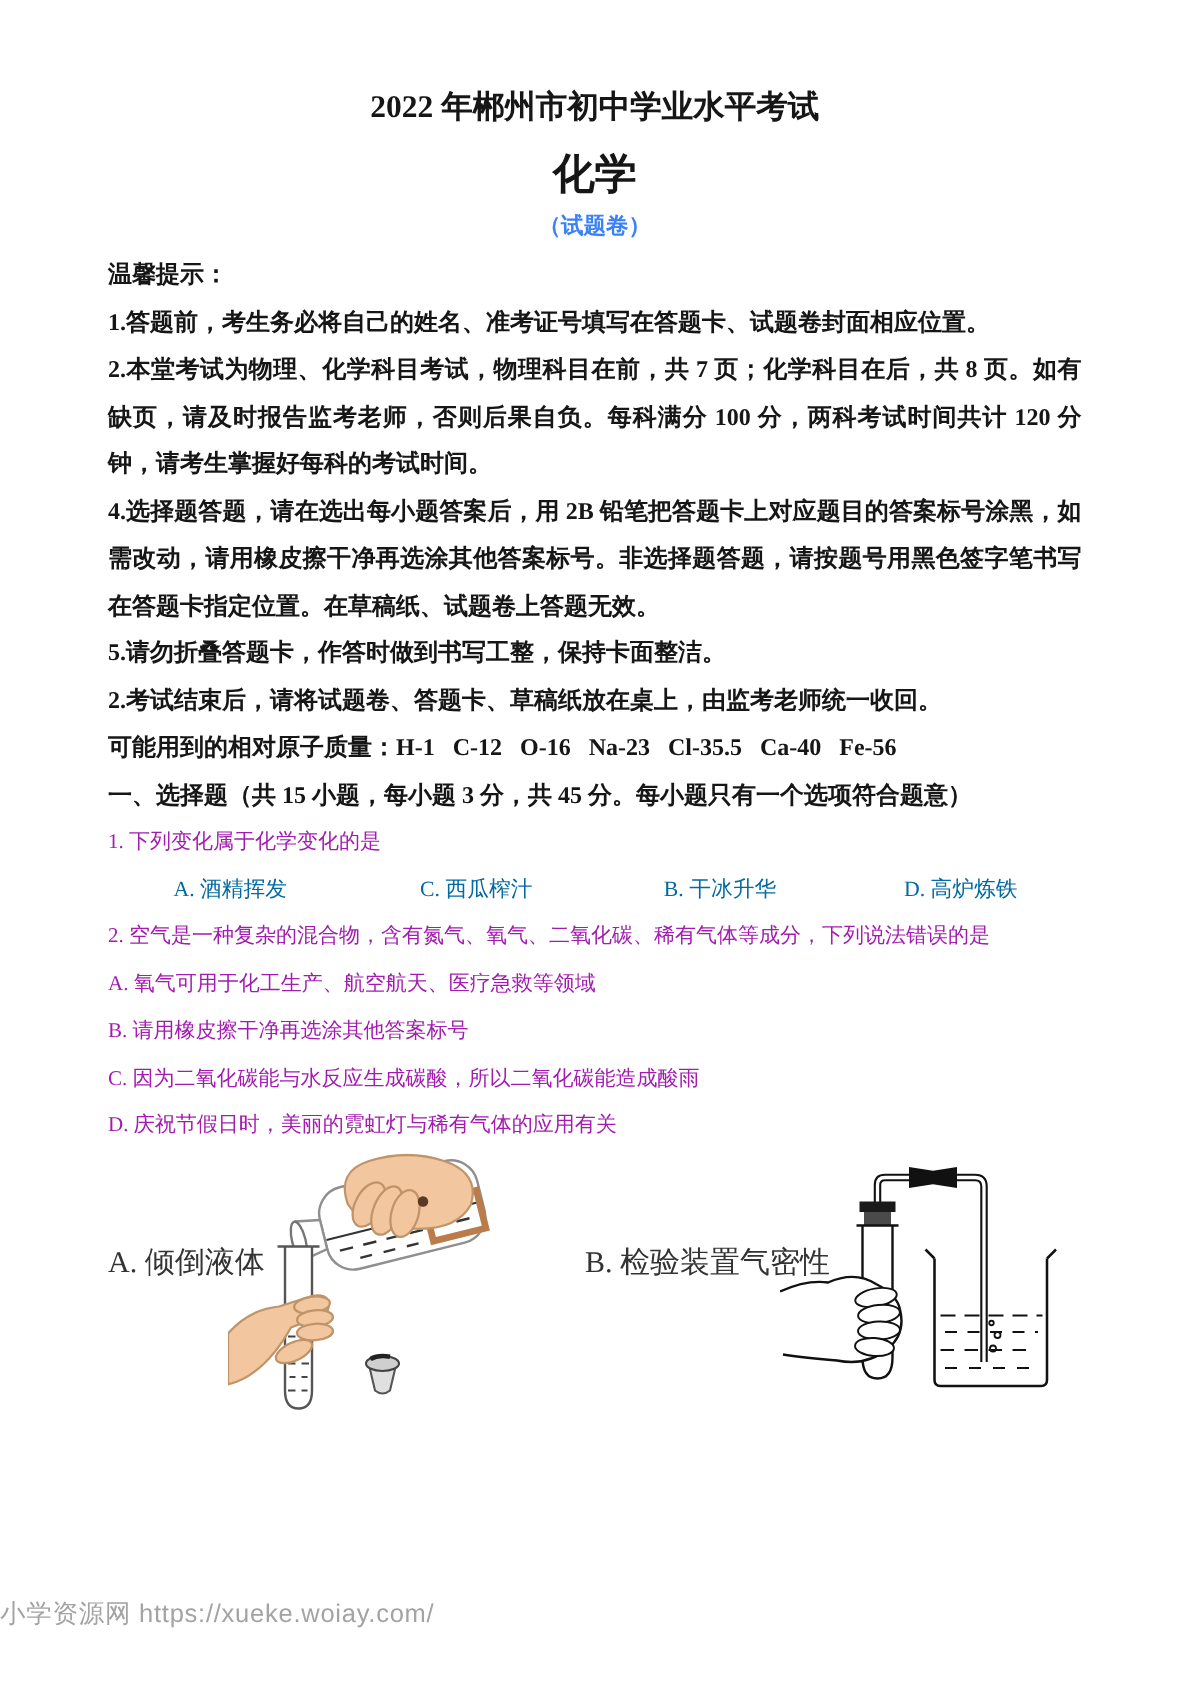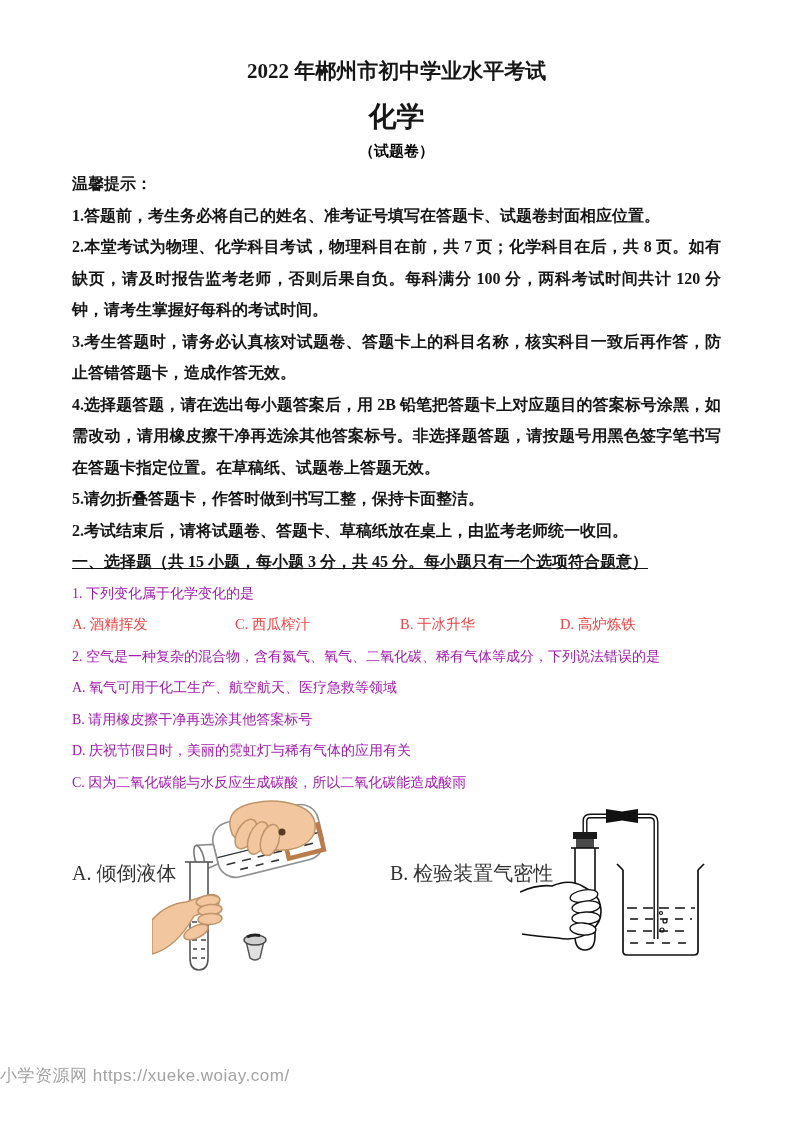--- a/index.html
+++ b/index.html
@@ -28,21 +28,21 @@
     font-size:28px;
     font-weight:bold;
     color:#161616;
     line-height:30px;
     margin-top:16px;
   }
   .paper-type{
     text-align:center;
     font-size:15px;
     font-weight:bold;
-    color:#000000;
+    color:#3b82f6;
     line-height:22px;
     margin-top:8px;
   }
   .notice{margin-top:6px;}
   .notice p{
     margin:0;
     font-size:16px;
     font-weight:bold;
     color:#161616;
     line-height:31.5px;
@@ -55,34 +55,34 @@
     color:#161616;
     line-height:31.5px;
     white-space:pre-wrap;
   }
   .section-heading{
     margin:0;
     font-size:16px;
     font-weight:bold;
     color:#161616;
     line-height:31.5px;
-    text-decoration:underline;
   }
   .q{
     margin:0;
     font-size:14px;
     color:#a21caf;
     line-height:31.5px;
   }
   .q1-options{
     display:grid;
     grid-template-columns:163px 165px 160px 1fr;
     font-size:14.5px;
-    color:#ef4444;
-    line-height:31.5px;
+    color:#0369a1;
+    line-height:31.5px;
+    text-align:center;
   }
   .figures{
     display:flex;
     align-items:flex-start;
     margin-top:2px;
     height:182px;
   }
   .fig-label{
     font-size:20px;
     color:#333;
@@ -111,41 +111,41 @@
   <div class="content">
 
     <div class="title">2022 年郴州市初中学业水平考试</div>
     <div class="subject">化学</div>
     <div class="paper-type">（试题卷）</div>
 
     <div class="notice">
       <p>温馨提示：</p>
       <p>1.答题前，考生务必将自己的姓名、准考证号填写在答题卡、试题卷封面相应位置。</p>
       <p>2.本堂考试为物理、化学科目考试，物理科目在前，共 7 页；化学科目在后，共 8 页。如有缺页，请及时报告监考老师，否则后果自负。每科满分 100 分，两科考试时间共计 120 分钟，请考生掌握好每科的考试时间。</p>
-      <p>3.考生答题时，请务必认真核对试题卷、答题卡上的科目名称，核实科目一致后再作答，防止答错答题卡，造成作答无效。</p>
       <p>4.选择题答题，请在选出每小题答案后，用 2B 铅笔把答题卡上对应题目的答案标号涂黑，如需改动，请用橡皮擦干净再选涂其他答案标号。非选择题答题，请按题号用黑色签字笔书写在答题卡指定位置。在草稿纸、试题卷上答题无效。</p>
       <p>5.请勿折叠答题卡，作答时做到书写工整，保持卡面整洁。</p>
       <p>2.考试结束后，请将试题卷、答题卡、草稿纸放在桌上，由监考老师统一收回。</p>
     </div>
 
+    <p class="atomic">可能用到的相对原子质量：H-1   C-12   O-16   Na-23   Cl-35.5   Ca-40   Fe-56</p>
     <p class="section-heading">一、选择题（共 15 小题，每小题 3 分，共 45 分。每小题只有一个选项符合题意）</p>
 
     <p class="q">1. 下列变化属于化学变化的是</p>
     <div class="q1-options">
       <span>A. 酒精挥发</span>
       <span>C. 西瓜榨汁</span>
       <span>B. 干冰升华</span>
       <span>D. 高炉炼铁</span>
     </div>
 
     <p class="q">2. 空气是一种复杂的混合物，含有氮气、氧气、二氧化碳、稀有气体等成分，下列说法错误的是</p>
     <p class="q">A. 氧气可用于化工生产、航空航天、医疗急救等领域</p>
     <p class="q">B. 请用橡皮擦干净再选涂其他答案标号</p>
+    <p class="q">C. 因为二氧化碳能与水反应生成碳酸，所以二氧化碳能造成酸雨</p>
     <p class="q">D. 庆祝节假日时，美丽的霓虹灯与稀有气体的应用有关</p>
-    <p class="q">C. 因为二氧化碳能与水反应生成碳酸，所以二氧化碳能造成酸雨</p>
 
 
     <div class="figures">
 
       <span class="fig-label a">A. 倾倒液体</span>
 
       <svg class="figA" viewBox="0 0 228 178" xmlns="http://www.w3.org/2000/svg">
 
         <g transform="translate(120,40) rotate(-14)">
           <rect x="-58" y="-28" width="108" height="56" rx="18" fill="#ffffff" stroke="#8f8f8f" stroke-width="1.6"></rect>

